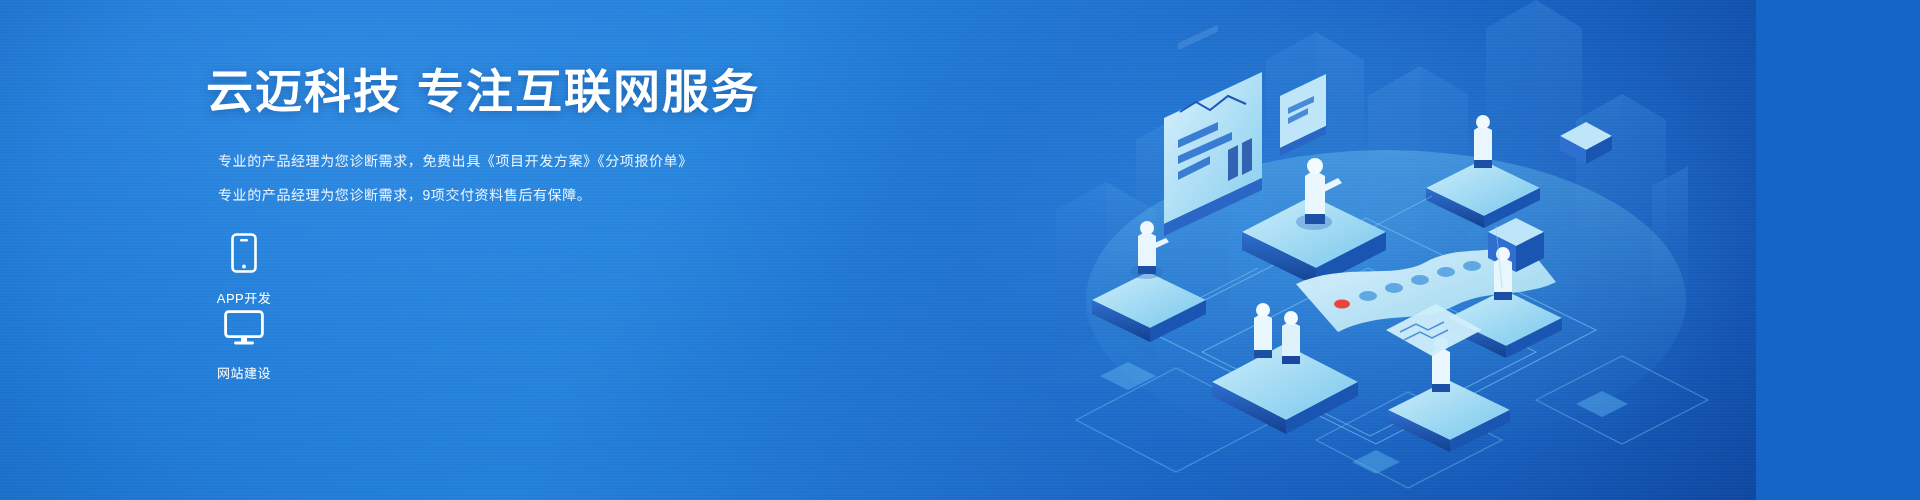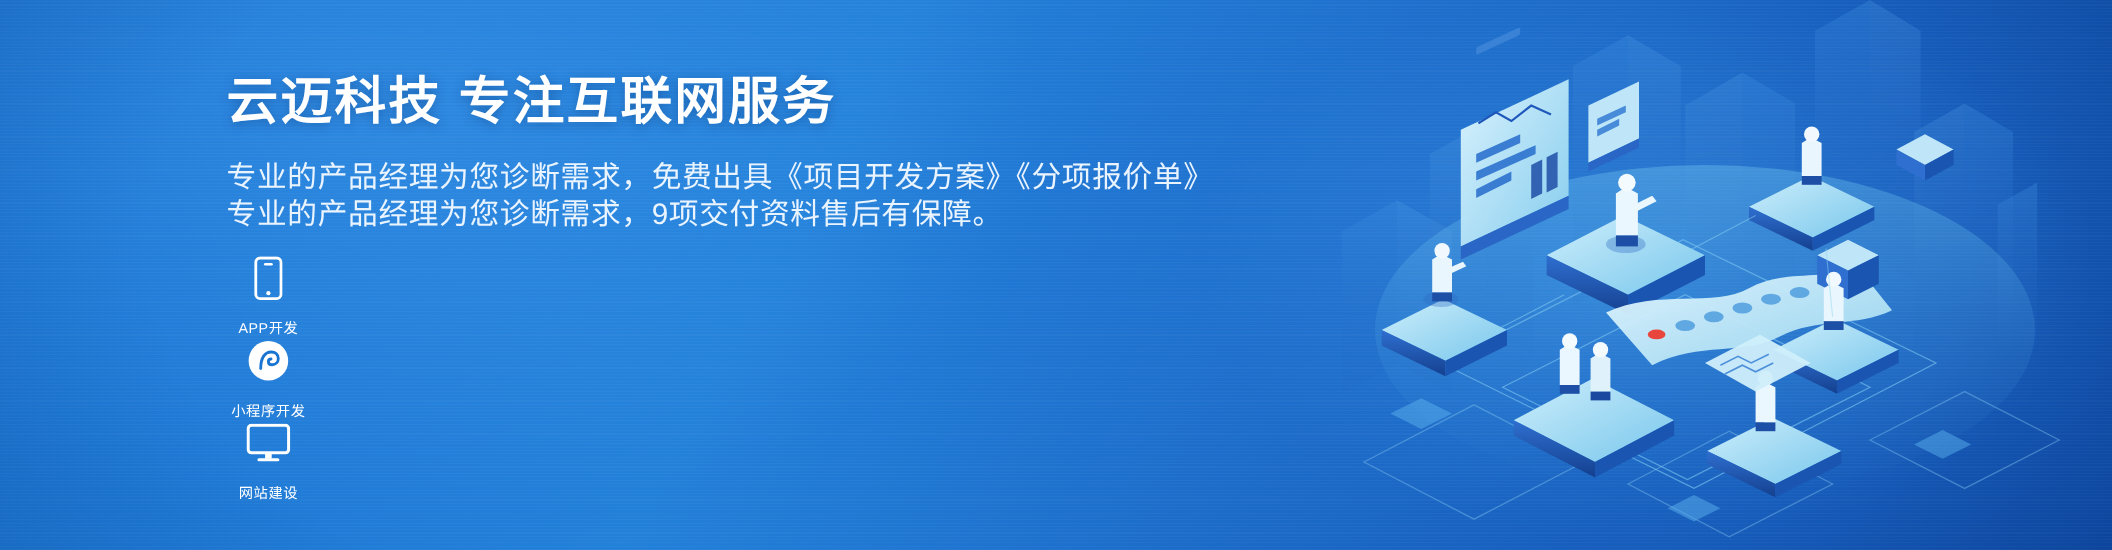--- a/index.html
+++ b/index.html
@@ -2,21 +2,21 @@
 <html lang="zh-CN"><head>
 <meta charset="utf-8">
 <style>
   html,body{margin:0;padding:0;}
   body{
     width:1920px;height:500px;overflow:hidden;
     font-family:"Liberation Sans","DejaVu Sans",sans-serif;
     background:#1565c8;
   }
   .banner{
-    position:relative;width:1920px;height:500px;overflow:hidden;
+    position:relative;width:1756px;height:500px;overflow:hidden;
     background:
       radial-gradient(ellipse 900px 560px at 78% 48%, rgba(60,150,235,0.55) 0%, rgba(40,120,215,0.18) 45%, rgba(20,80,180,0.0) 72%),
       radial-gradient(ellipse 1100px 700px at 18% 20%, rgba(70,160,240,0.38) 0%, rgba(30,110,210,0.10) 55%, rgba(15,70,170,0) 80%),
       linear-gradient(118deg,#1a74d2 0%,#1e7ad6 18%,#2382da 38%,#1d6fcc 58%,#1359b8 78%,#0d48a5 100%);
   }
   
   .texture{
     position:absolute;inset:0;
     background-image:repeating-linear-gradient(0deg,rgba(255,255,255,0.030) 0px,rgba(255,255,255,0.030) 1px,rgba(0,0,0,0) 1px,rgba(0,0,0,0) 3px);
     pointer-events:none;
@@ -28,22 +28,22 @@
   }
 
   
   .content{position:absolute;left:206px;top:66px;width:700px;z-index:6;}
   .headline{
     font-size:47px;line-height:1.1;font-weight:bold;color:#ffffff;
     letter-spacing:2px;white-space:nowrap;
     text-shadow:0 2px 10px rgba(4,40,100,0.35);
   }
   .sub{
-    margin-top:26px;font-size:27px;line-height:34px;color:#eaf4ff;
-    letter-spacing:0.6px;white-space:nowrap;font-weight:normal;
+    margin-top:26px;font-size:14px;line-height:34px;color:#eaf4ff;
+    letter-spacing:0.6px;white-space:nowrap;font-weight:normal;margin-left:12px;
   }
   .sub .line{display:block;}
 
   
   .services{
     position:absolute;left:206px;top:232px;display:flex;align-items:flex-end;z-index:6;flex-direction:column;
   }
   .svc{
     display:flex;flex-direction:column;align-items:center;justify-content:flex-end;
     width:76px;margin-right:0px;
@@ -299,29 +299,20 @@
       <span class="glyph">
         <svg width="26" height="40" viewBox="0 0 26 40" xmlns="http://www.w3.org/2000/svg">
           <rect x="1.5" y="1.5" width="23" height="37" rx="4" ry="4" fill="none" stroke="#ffffff" stroke-width="2.6"></rect>
           <rect x="9" y="6" width="8" height="2.4" rx="1.2" fill="#ffffff"></rect>
           <circle cx="13" cy="33.5" r="1.9" fill="#ffffff"></circle>
         </svg>
       </span>
       <span class="lbl">APP开发</span>
     </div>
 
-    <div class="svc">
-      <span class="glyph">
-        <svg width="38" height="38" viewBox="0 0 38 38" xmlns="http://www.w3.org/2000/svg">
-          <circle cx="19" cy="19" r="18" fill="#ffffff"></circle>
-          <path d="M12 26 C12 16 16 11 21.5 11 C25.5 11 28 13.6 28 17 C28 20.4 25.4 22.6 22.4 22.6 C20.4 22.6 19 21.4 19 19.8 C19 18.4 20 17.4 21.4 17.4" fill="none" stroke="#1a74d2" stroke-width="2.6" stroke-linecap="round"></path>
-        </svg>
-      </span>
-      <span class="lbl">小程序开发</span>
-    </div>
 
 
     <div class="svc">
       <span class="glyph">
         <svg width="40" height="36" viewBox="0 0 40 36" xmlns="http://www.w3.org/2000/svg">
           <rect x="1.6" y="1.6" width="36.8" height="25" rx="3" ry="3" fill="none" stroke="#ffffff" stroke-width="2.8"></rect>
           <rect x="17" y="27" width="6" height="5" fill="#ffffff"></rect>
           <rect x="10" y="31.6" width="20" height="2.8" rx="1.4" fill="#ffffff"></rect>
         </svg>
       </span>

